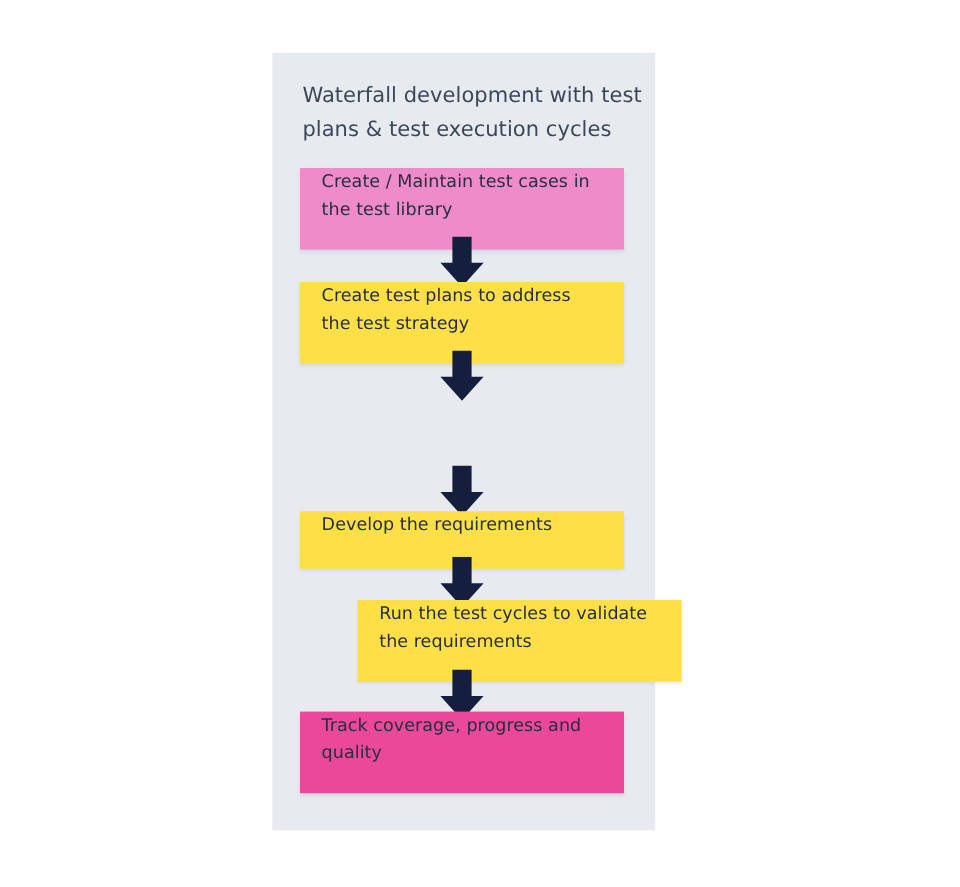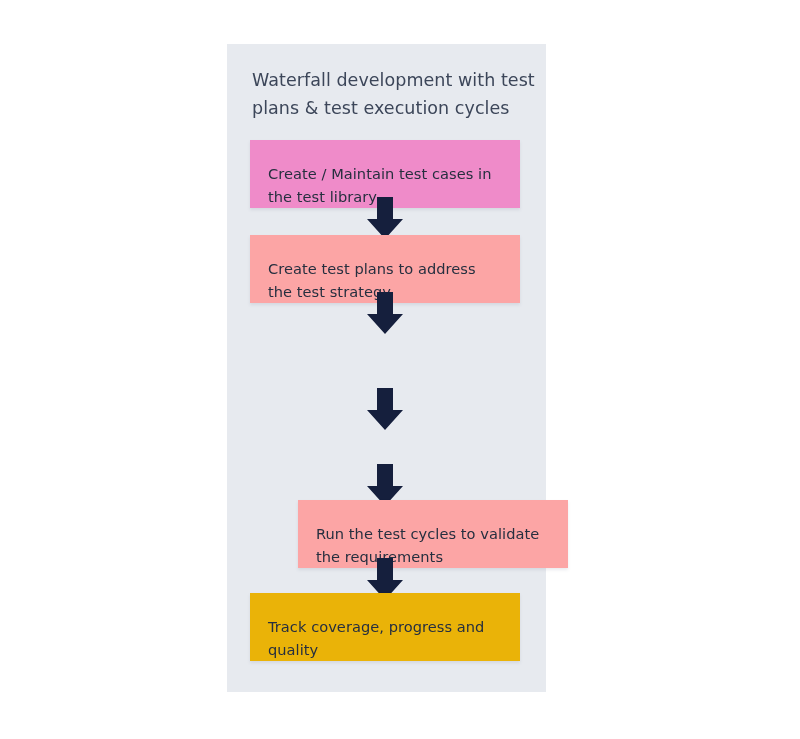--- a/index.html
+++ b/index.html
@@ -47,33 +47,33 @@
   }
 
   
   .flow-box {
     position: absolute;
     left: 250px;
     width: 270px;
     box-sizing: border-box;
     padding: 0 18px;
     display: flex;
-    align-items: flex-end;
+    align-items: flex-start;
     box-shadow: 0 2px 3px rgba(90, 100, 120, 0.13);
   }
   .flow-box .box-label {
     font-size: 14.6px;
     line-height: 23px;
     color: #262f3f;
     letter-spacing: 0.05px;
   }
 
   .box--pink   { background: #ef8bc9; }
-  .box--yellow { background: #fca5a5; }
-  .box--green  { background: #eab308; }
+  .box--yellow { background: #fde047; }
+  .box--green  { background: #ec4899; }
 
   
   #box-1 { top: 140px; height: 68px; }
   #box-2 { top: 235px; height: 68px; }
   #box-3 { top: 330px; height: 68px; }
   #box-4 { top: 426px; height: 48px; }
   #box-5 { top: 500px; height: 68px; margin-left: 48px; }
   #box-6 { top: 593px; height: 68px; }
 
   
@@ -122,20 +122,23 @@
     </svg>
   </div>
 
 
   <div class="arrow" id="arrow-3">
     <svg viewBox="0 0 44 44" aria-hidden="true">
       <polygon points="14,0 30,0 30,22 40,22 22,42 4,22 14,22" fill="currentColor"></polygon>
     </svg>
   </div>
 
+  <div class="flow-box box--yellow" id="box-4">
+    <span class="box-label">Develop the requirements</span>
+  </div>
 
   <div class="arrow" id="arrow-4">
     <svg viewBox="0 0 44 44" aria-hidden="true">
       <polygon points="14,0 30,0 30,22 40,22 22,42 4,22 14,22" fill="currentColor"></polygon>
     </svg>
   </div>
 
   <div class="flow-box box--yellow" id="box-5">
     <span class="box-label">Run the test cycles to validate the requirements</span>
   </div>

